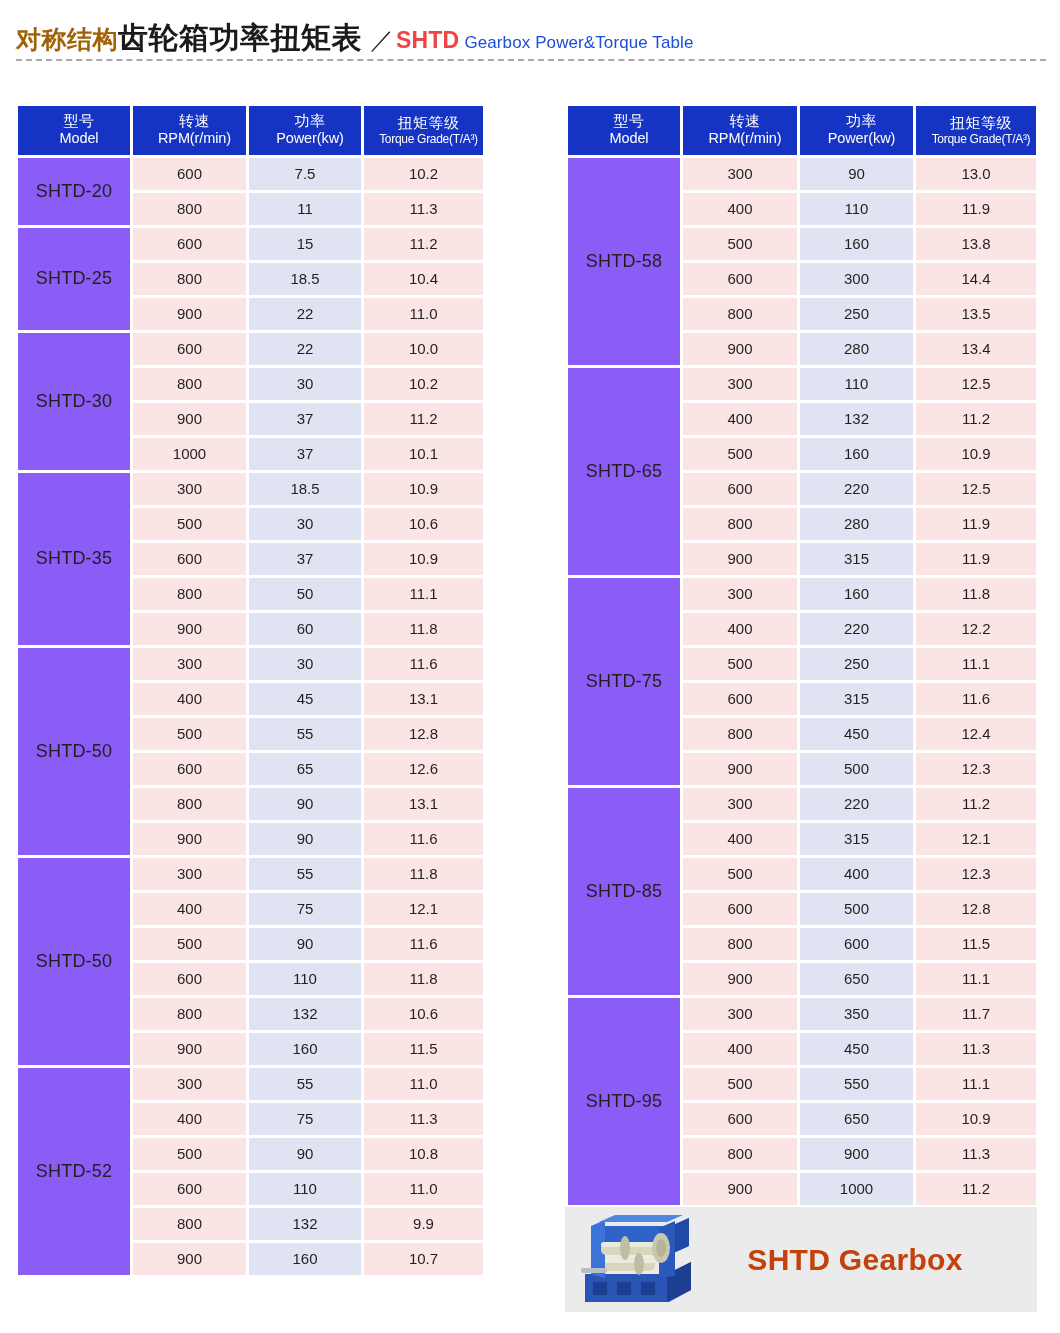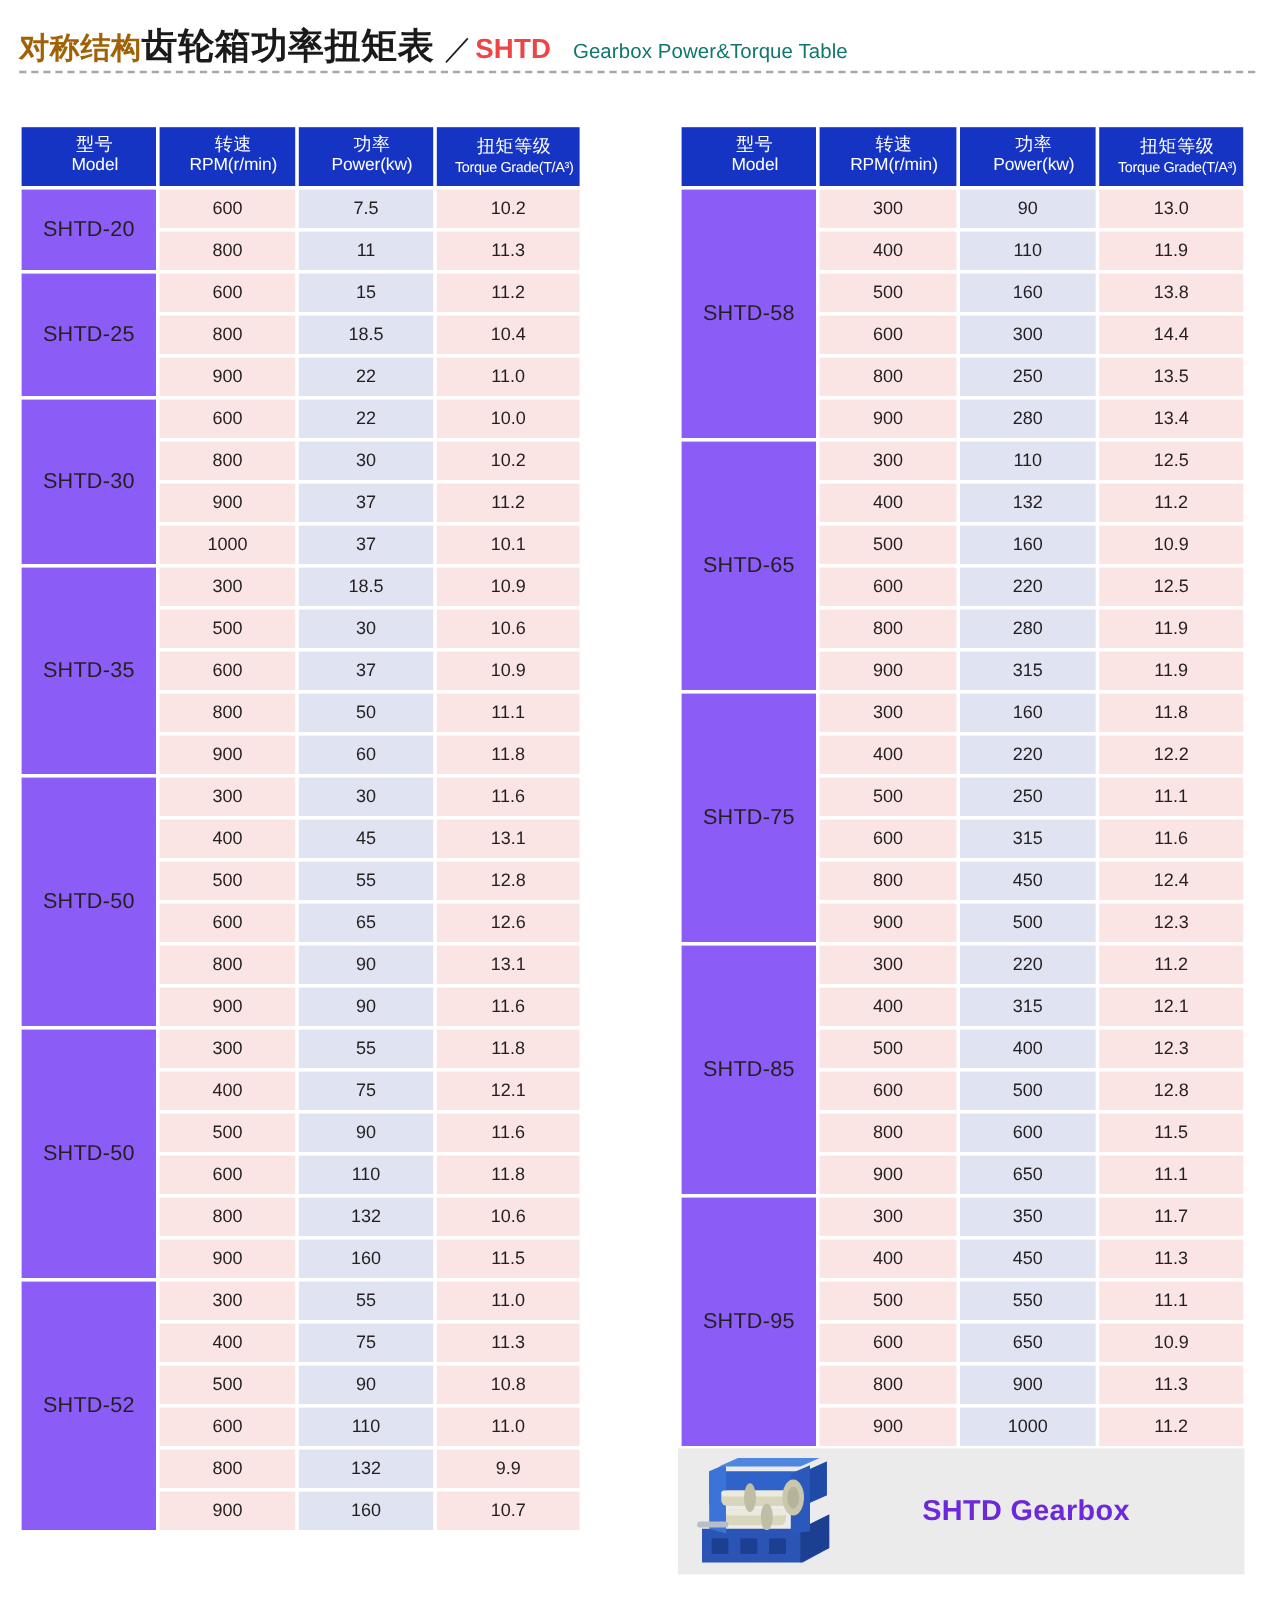--- a/index.html
+++ b/index.html
@@ -50,22 +50,22 @@
   }
   .t-shtd {
     font-size: 23px;
     font-weight: bold;
     color: #ef4444;
     letter-spacing: 0.2px;
   }
   .t-sub {
     font-size: 17px;
     font-weight: normal;
-    color: #0f766e;
-    margin-left: 18px;
+    color: #1d4ed8;
+    margin-left: 5px;
     letter-spacing: 0.1px;
   }
   .divider {
     position: absolute;
     left: 16px;
     top: 59px;
     width: 1030px;
     height: 0;
     border-top: 2px dashed #a8a8a8;
   }
@@ -150,23 +150,23 @@
   .promo-img {
     width: 132px;
     height: 96px;
     margin-left: 6px;
     flex: 0 0 auto;
     position: relative;
   }
   .promo-text {
     flex: 1 1 auto;
     text-align: center;
-    font-size: 24px;
+    font-size: 30px;
     font-weight: bold;
-    color: #6d28d9;
+    color: #c2410c;
     letter-spacing: 0.3px;
     padding-right: 30px;
   }
 </style>
 </head>
 <body>
 
 <div class="title-wrap">
   <div class="title-line">
     <span class="t-blue">对称结构</span><span class="t-black">齿轮箱功率扭矩表</span><span class="t-slash">／</span><span class="t-shtd">SHTD</span><span class="t-sub">Gearbox Power&amp;Torque Table</span>

